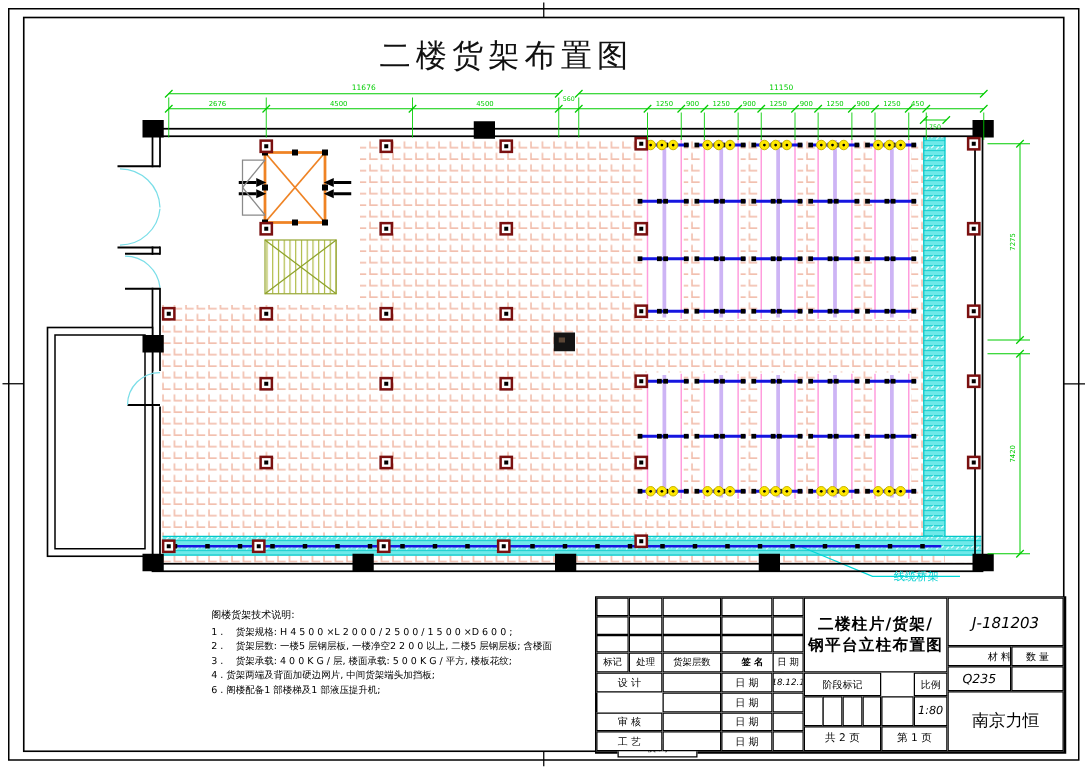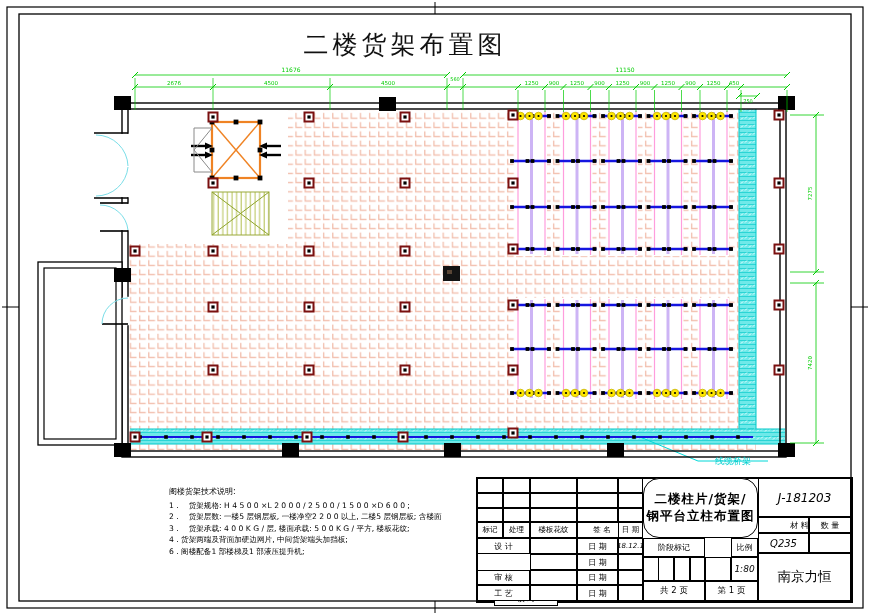--- a/index.html
+++ b/index.html
@@ -670,40 +670,40 @@
       <div class="c" style="left: 530px; top: 493px; width: 47px; height: 15px; font-size: 8px;"></div>
       <div class="c" style="left: 577px; top: 493px; width: 41px; height: 15px; font-size: 8px;"></div>
       <div class="c" style="left: 618px; top: 493px; width: 25px; height: 15px; font-size: 8px;"></div>
       <div class="c" style="left: 477px; top: 508px; width: 26px; height: 14px; font-size: 8px;"></div>
       <div class="c" style="left: 503px; top: 508px; width: 27px; height: 14px; font-size: 8px;"></div>
       <div class="c" style="left: 530px; top: 508px; width: 47px; height: 14px; font-size: 8px;"></div>
       <div class="c" style="left: 577px; top: 508px; width: 41px; height: 14px; font-size: 8px;"></div>
       <div class="c" style="left: 618px; top: 508px; width: 25px; height: 14px; font-size: 8px;"></div>
       <div class="c" style="left: 477px; top: 522px; width: 26px; height: 16px; font-size: 7.5px;">标记</div>
       <div class="c" style="left: 503px; top: 522px; width: 27px; height: 16px; font-size: 7.5px;">处理</div>
-      <div class="c" style="left: 530px; top: 522px; width: 47px; height: 16px; font-size: 7.5px;">楼板花纹</div>
-      <div class="c" style="left: 577px; top: 522px; width: 50px; height: 16px; font-size: 7.5px;">签 名</div>
+      <div class="c" style="left: 530px; top: 522px; width: 47px; height: 16px; font-size: 7.5px;">货架层数</div>
+      <div class="c" style="left: 577px; top: 522px; width: 50px; height: 16px; font-size: 7.5px; font-weight: bold;">签 名</div>
       <div class="c" style="left: 618px; top: 522px; width: 25px; height: 16px; font-size: 7.5px;">日 期</div>
       <div class="c" style="left: 477px; top: 538px; width: 53px; height: 16px; font-size: 8px;">设 计</div>
       <div class="c" style="left: 530px; top: 538px; width: 47px; height: 16px; font-size: 8px;"></div>
       <div class="c" style="left: 577px; top: 538px; width: 41px; height: 16px; font-size: 8px;">日 期</div>
       <div class="c it" style="left: 618px; top: 538px; width: 25px; height: 16px; font-size: 7px;">18.12.1</div>
       <div class="c" style="left: 494px; top: 554px; width: 64px; height: 16px; font-size: 8px; margin-top: 36px;">校 对</div>
       <div class="c" style="left: 530px; top: 554px; width: 47px; height: 16px; font-size: 8px;"></div>
       <div class="c" style="left: 577px; top: 554px; width: 41px; height: 16px; font-size: 8px;">日 期</div>
       <div class="c it" style="left: 618px; top: 554px; width: 25px; height: 16px; font-size: 7px;"></div>
       <div class="c" style="left: 477px; top: 570px; width: 53px; height: 15px; font-size: 8px;">审 核</div>
       <div class="c" style="left: 530px; top: 570px; width: 47px; height: 15px; font-size: 8px;"></div>
       <div class="c" style="left: 577px; top: 570px; width: 41px; height: 15px; font-size: 8px;">日 期</div>
       <div class="c it" style="left: 618px; top: 570px; width: 25px; height: 15px; font-size: 7px;"></div>
       <div class="c" style="left: 477px; top: 585px; width: 53px; height: 16px; font-size: 8px;">工 艺</div>
       <div class="c" style="left: 530px; top: 585px; width: 47px; height: 16px; font-size: 8px;"></div>
       <div class="c" style="left: 577px; top: 585px; width: 41px; height: 16px; font-size: 8px;">日 期</div>
       <div class="c it" style="left: 618px; top: 585px; width: 25px; height: 16px; font-size: 7px;"></div>
-      <div class="c tbname" style="left: 643px; top: 478px; width: 115px; height: 60px; font-size: 12.5px; border-radius: 16px;">
+      <div class="c tbname" style="left: 643px; top: 478px; width: 115px; height: 60px; font-size: 12.5px;">
         <div>二楼柱片/货架/</div>
         <div>钢平台立柱布置图</div>
       </div>
       <div class="c" style="left: 643px; top: 538px; width: 62px; height: 19px; font-size: 8px;">阶段标记</div>
       <div class="c" style="left: 705px; top: 538px; width: 26px; height: 19px; font-size: 8px; margin-left: 32px;">重量</div>
       <div class="c" style="left: 731px; top: 538px; width: 27px; height: 19px; font-size: 8px;">比例</div>
       <div class="c" style="left: 643px; top: 557px; width: 16px; height: 24px; font-size: 8px;"></div>
       <div class="c" style="left: 658px; top: 557px; width: 16px; height: 24px; font-size: 8px;"></div>
       <div class="c" style="left: 674px; top: 557px; width: 16px; height: 24px; font-size: 8px;"></div>
       <div class="c" style="left: 690px; top: 557px; width: 15px; height: 24px; font-size: 8px;"></div>

